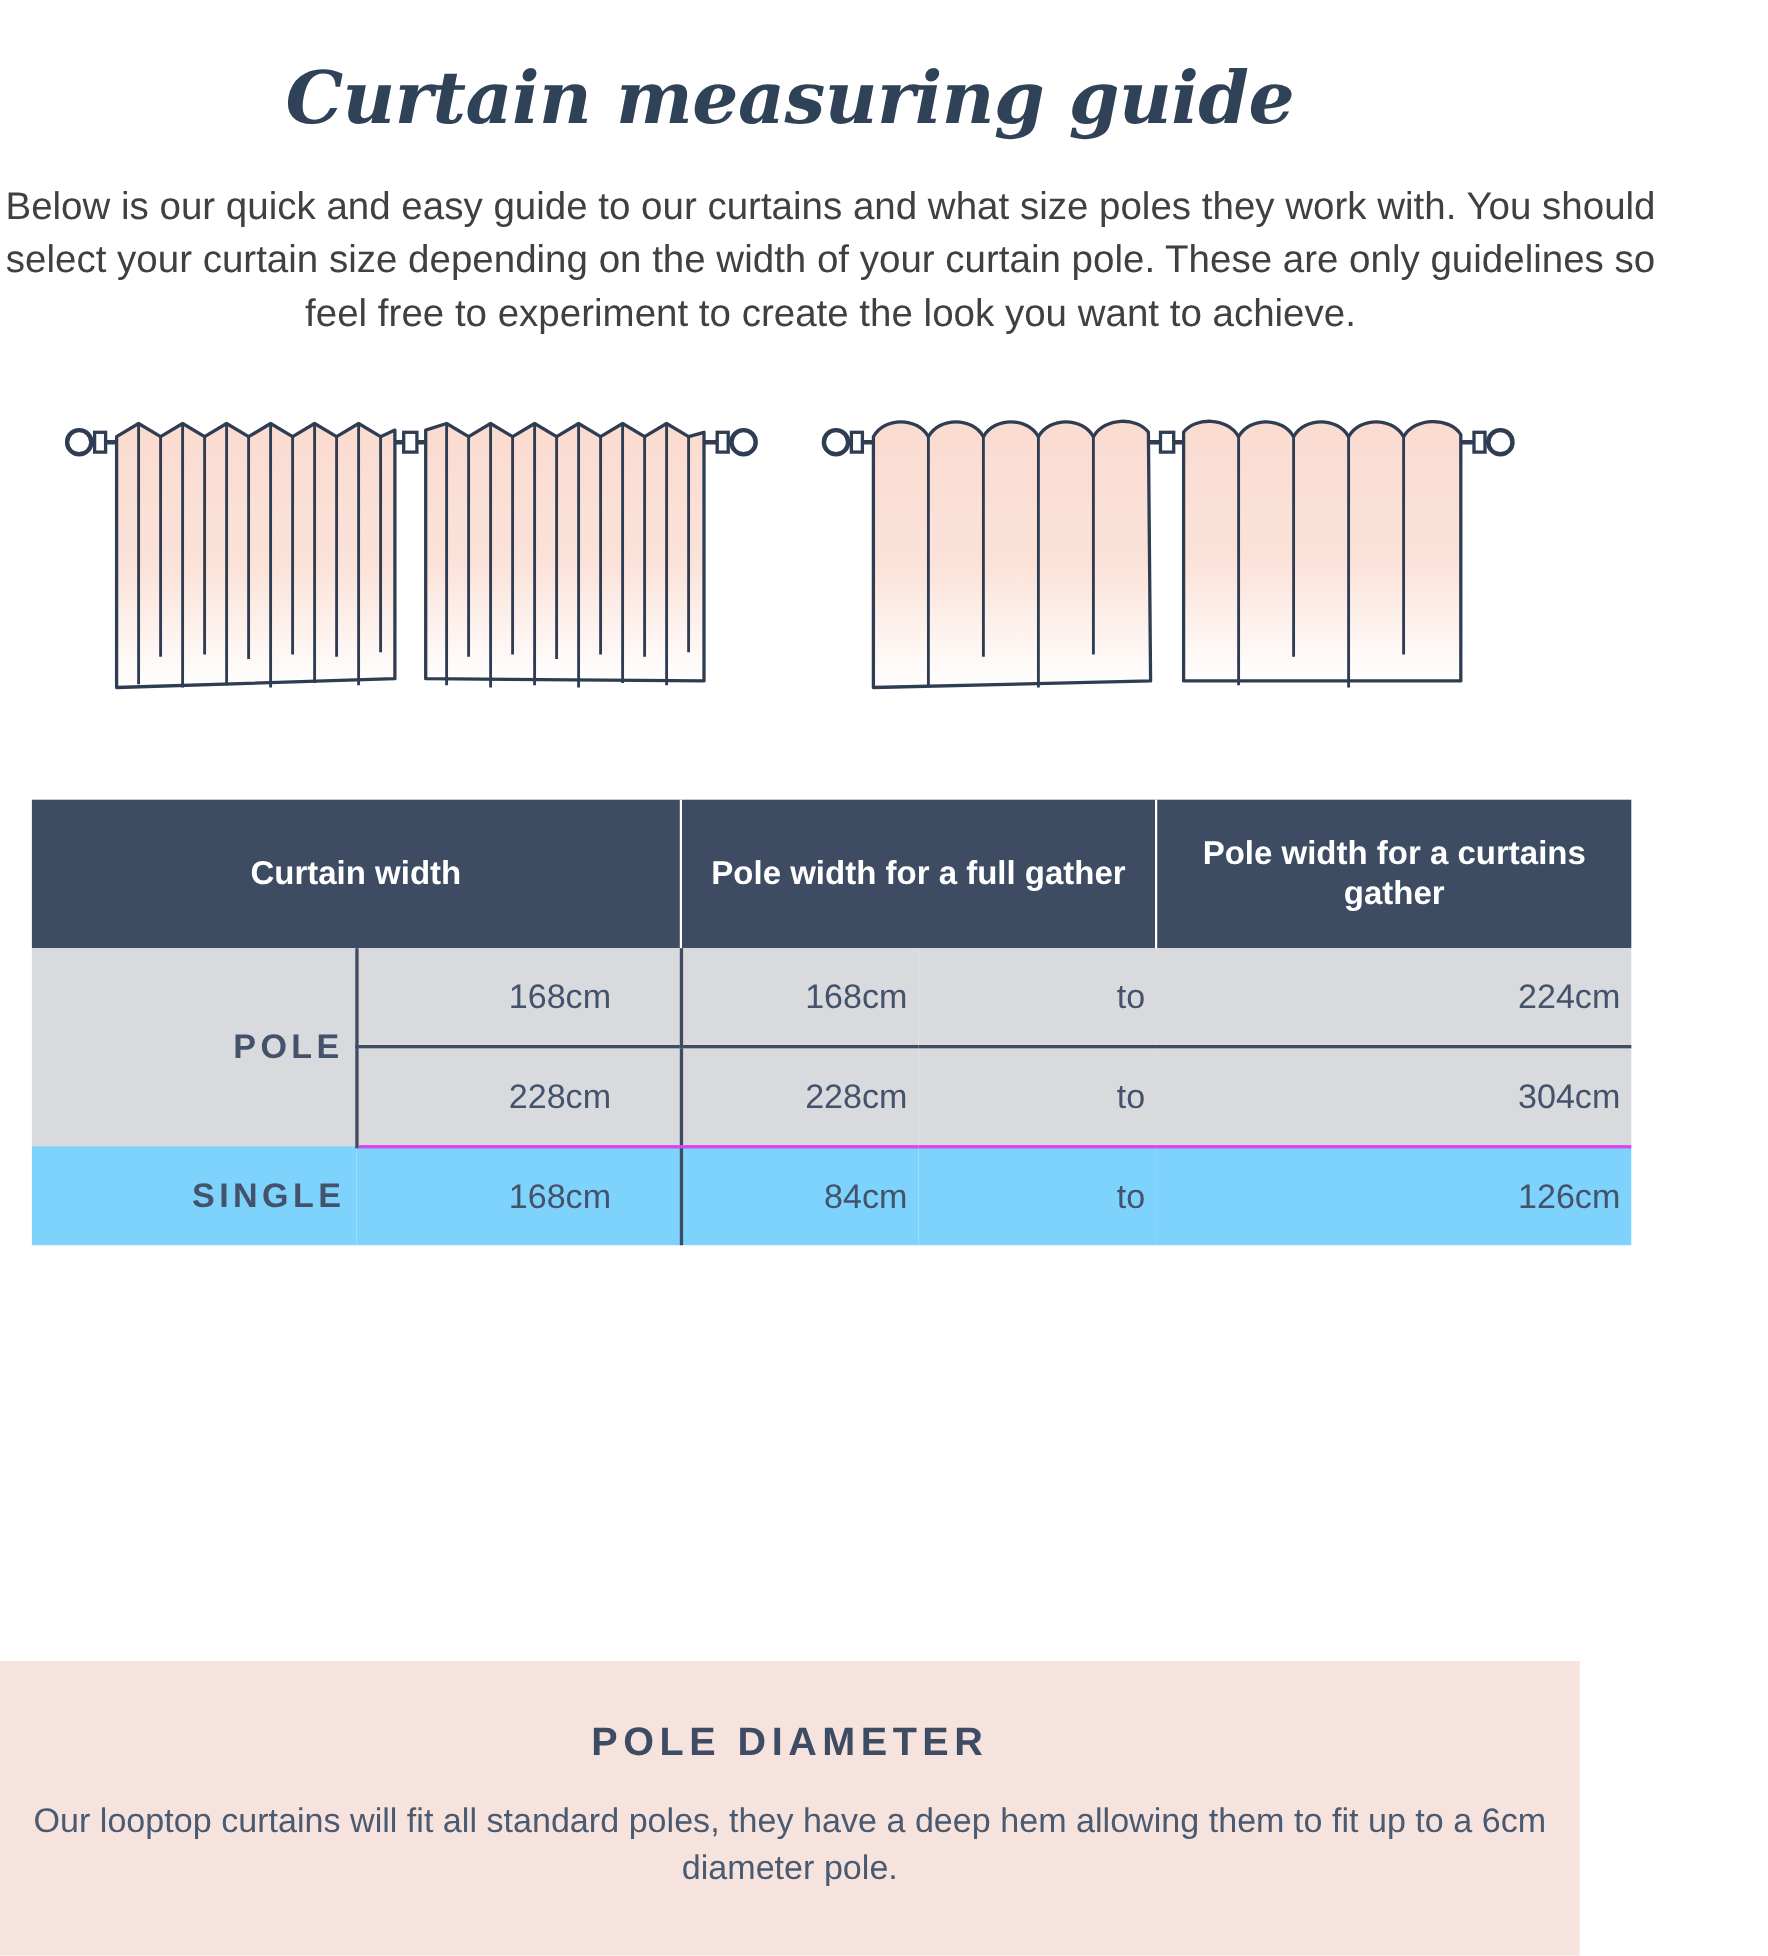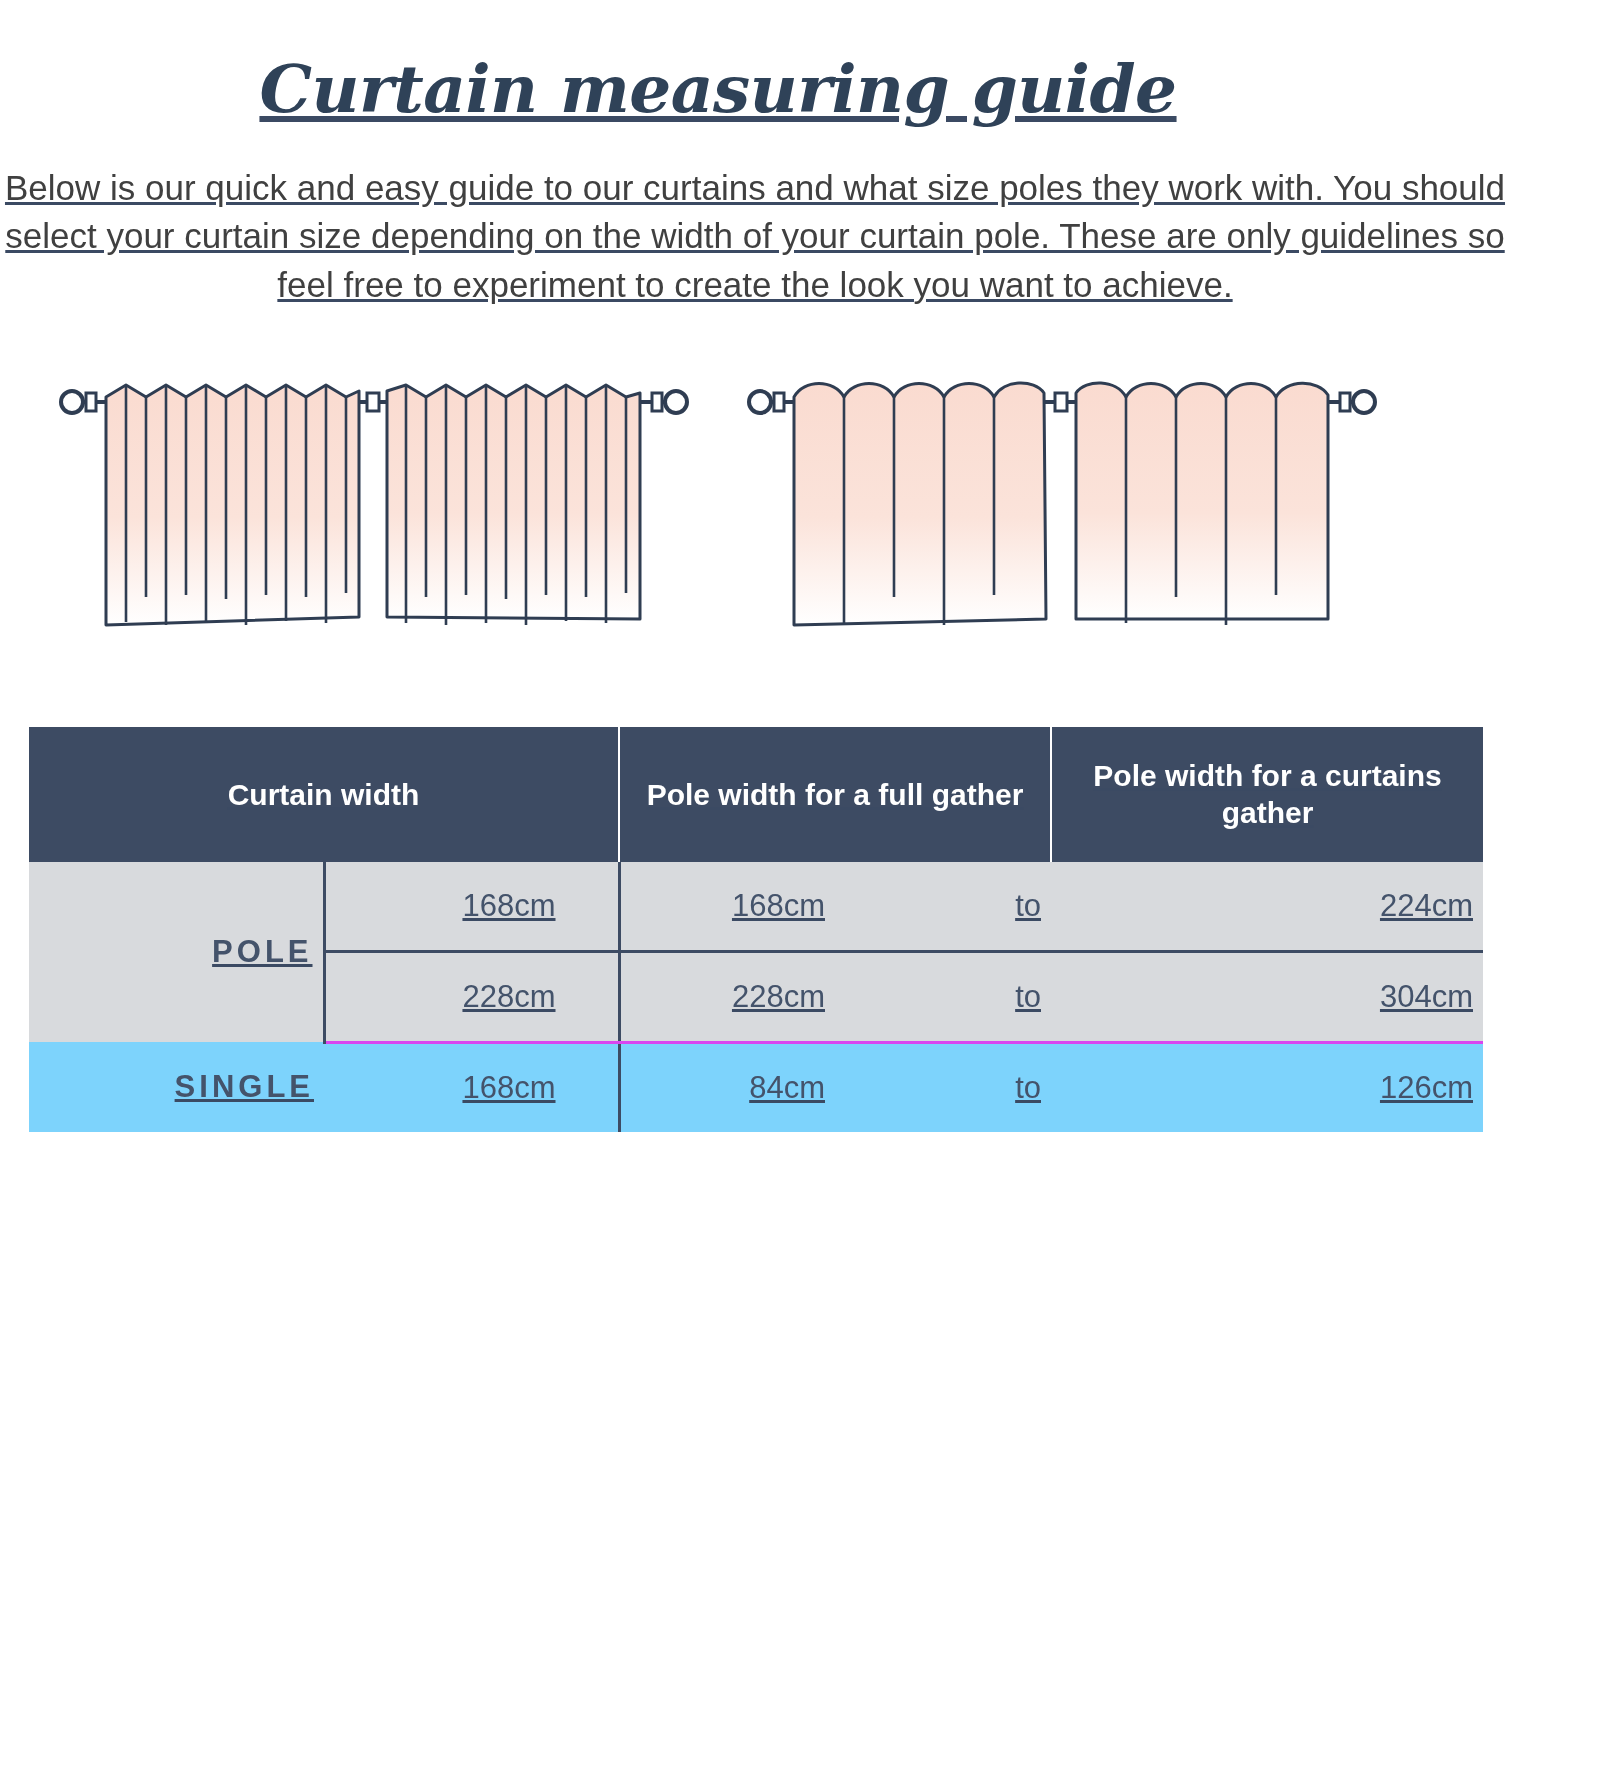--- a/index.html
+++ b/index.html
@@ -15,21 +15,20 @@
     overflow: hidden;
     position: relative;
   }
   .page {
     width: 1436px;
     height: 1778px;
     position: relative;
     background: #ffffff;
     display: flex;
     flex-direction: column;
-    text-decoration: underline;
   }
 
   
   .title {
     font-family: "DejaVu Serif", serif;
     font-style: italic;
     font-weight: bold;
     font-size: 66px;
     text-align: center;
     color: #2f4258;
@@ -285,14 +284,18 @@
           <td class="cat-cell" style="border-right:none;">SINGLE</td>
           <td class="width-cell">168cm</td>
           <td class="full-cell">84cm</td>
           <td class="to-cell">to</td>
           <td class="relaxed-cell">126cm</td>
         </tr>
       </tbody>
     </table>
   </div>
 
+  <div class="footer-band">
+    <div class="footer-title">POLE DIAMETER</div>
+    <div class="footer-text">Our looptop curtains will fit all standard poles, they have a deep hem allowing them to fit up to a 6cm diameter pole.</div>
+  </div>
 
 </div>
 
 </body></html>

